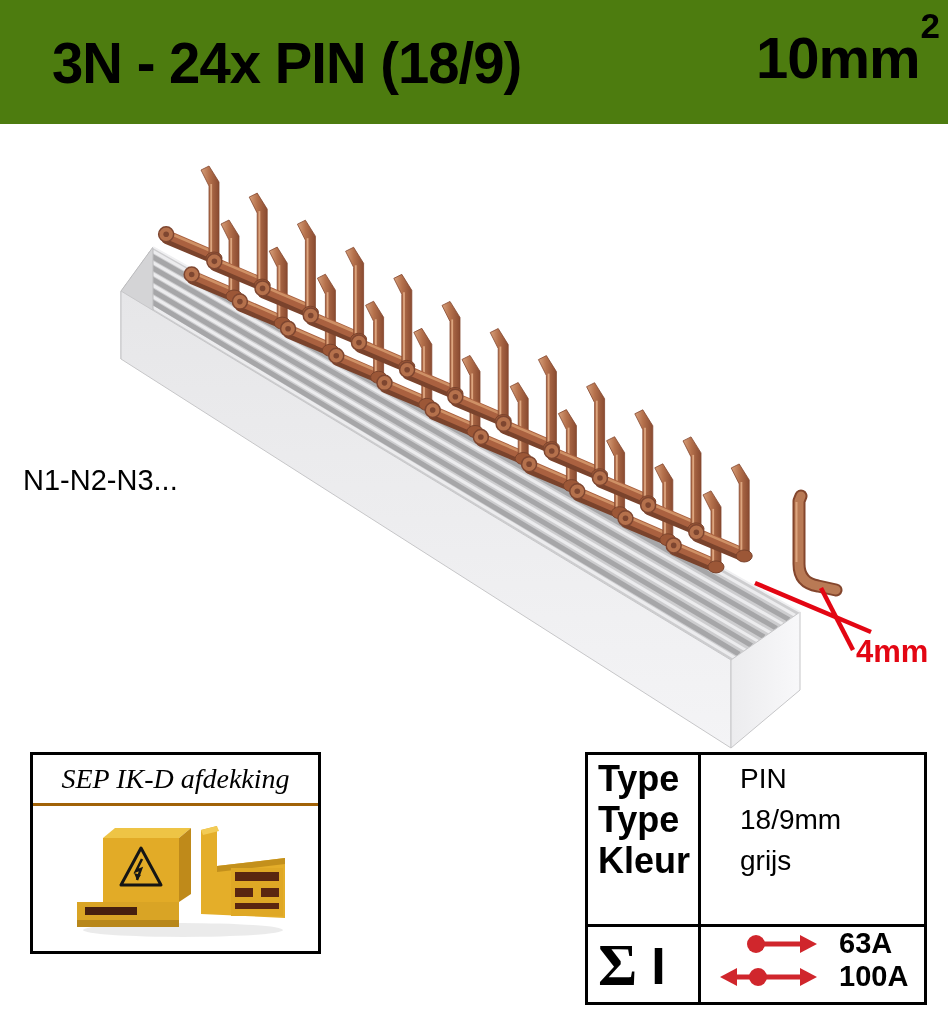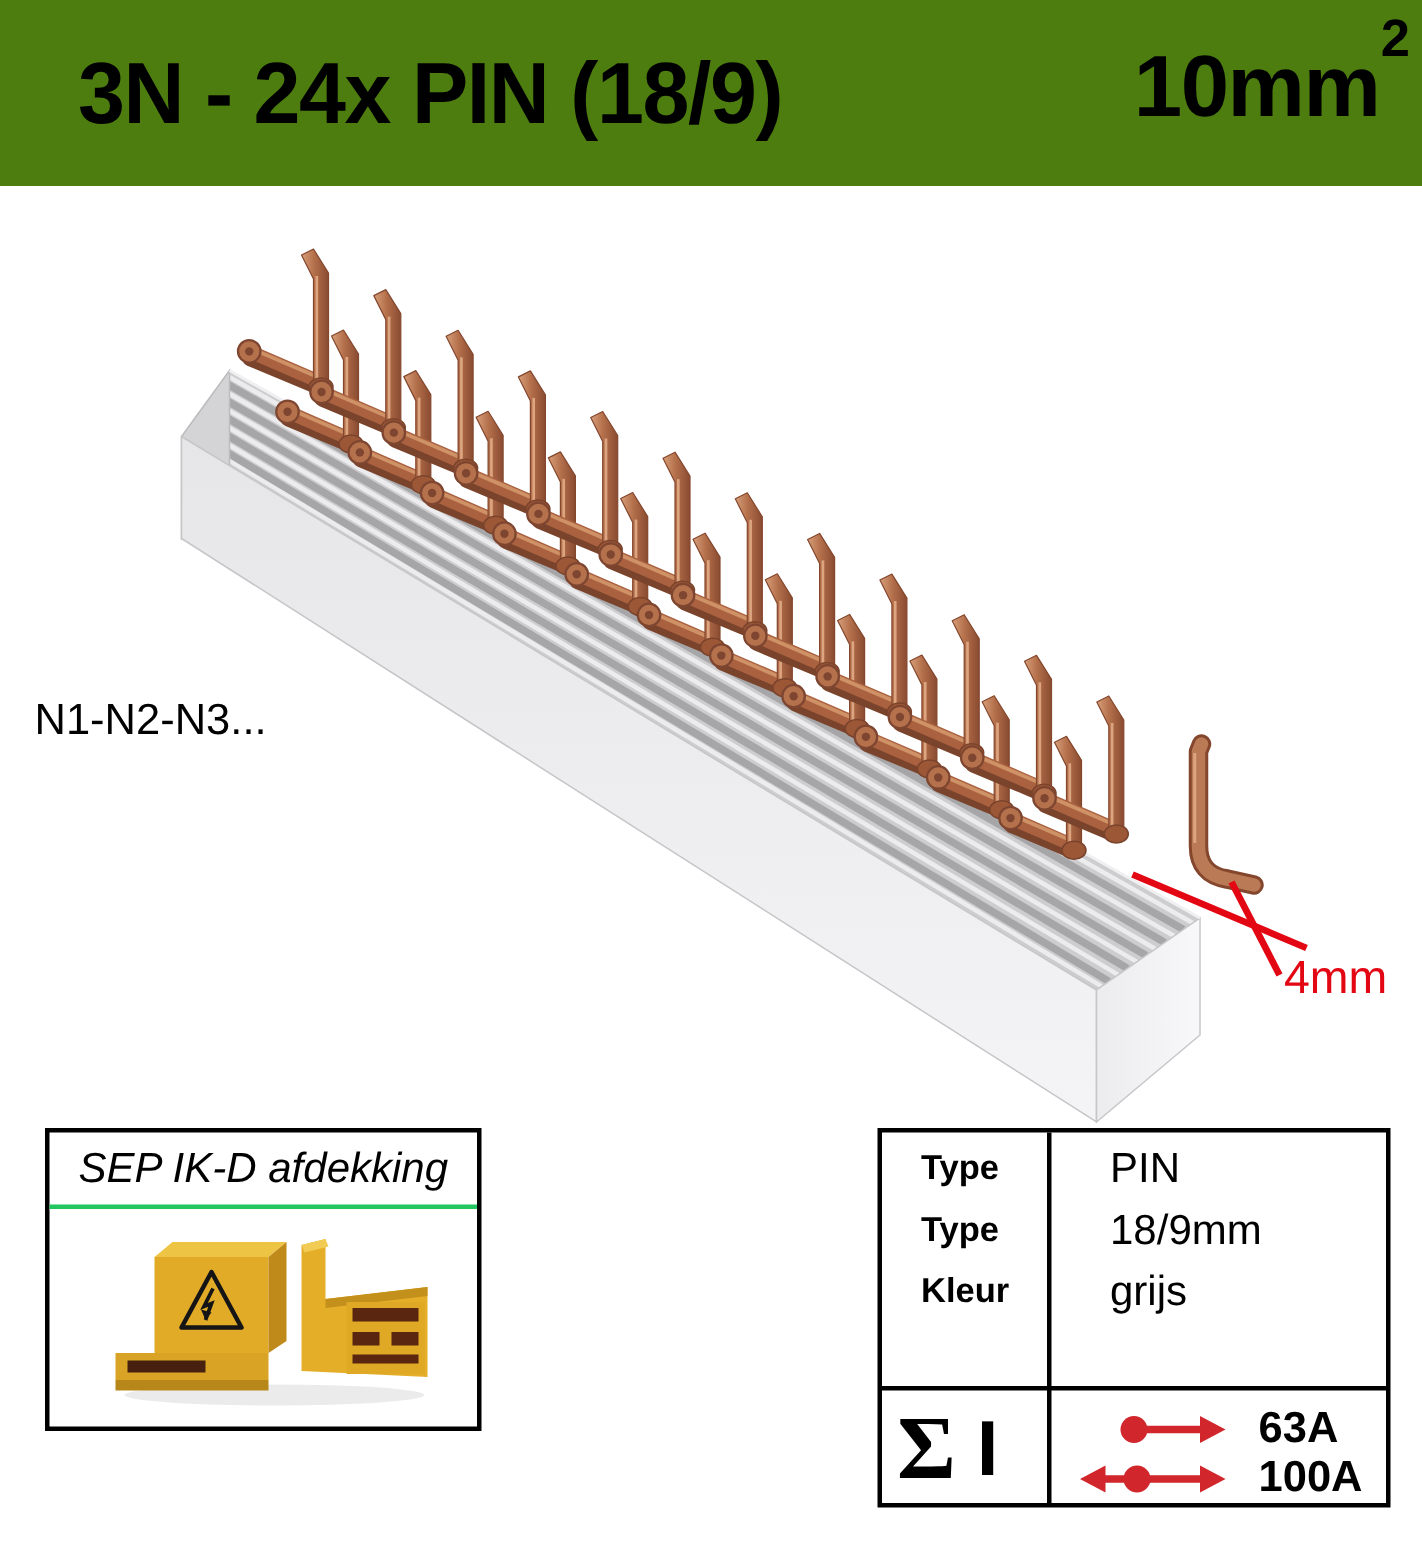--- a/index.html
+++ b/index.html
@@ -11,43 +11,43 @@
   .header .title{font-size:58px;font-weight:bold;letter-spacing:-1px;margin-left:52px;
                  transform:scaleX(.97);transform-origin:left center;white-space:nowrap;}
   .header .size{position:absolute;right:10px;top:24px;font-size:58px;font-weight:bold;
                 letter-spacing:-1px;white-space:nowrap;}
   .header .size sup{font-size:35px;font-weight:bold;position:relative;top:-20px;left:1px;}
   
   .figure-svg{position:absolute;left:0;top:0;width:948px;height:1034px;}
   .uitvoering{position:absolute;left:30px;top:428px;font-size:29px;font-style:italic;
               text-decoration:underline;text-decoration-thickness:2px;text-underline-offset:5px;}
   .wiring{position:absolute;left:23px;top:464px;font-size:29px;}
-  .dim-label{position:absolute;left:856px;top:634px;font-size:31px;font-weight:normal;color:#e30613;}
+  .dim-label{position:absolute;left:856px;top:634px;font-size:31px;font-weight:bold;color:#e30613;}
   
   .cover-box{position:absolute;left:30px;top:752px;width:291px;height:202px;border:3px solid #000;
              background:#fff;box-sizing:border-box;}
-  .cover-title{height:48px;border-bottom:3px solid #22c55e;display:flex;align-items:center;
-               justify-content:center;font-size:28px;font-style:italic;}
+  .cover-title{height:48px;border-bottom:3px solid #a16207;display:flex;align-items:center;
+               justify-content:center;font-size:28px;font-style:italic;font-family:Liberation Serif, serif;}
   .cover-img{width:285px;height:145px;}
   .artnum{position:absolute;left:65px;top:951px;width:223px;height:46px;border:3px solid #000;
           background:#fff;box-sizing:border-box;display:flex;align-items:center;justify-content:center;
           font-size:31px;font-weight:bold;letter-spacing:.5px;}
   
   .spec-table{position:absolute;left:585px;top:752px;width:342px;height:253px;border:3px solid #000;
               background:#fff;box-sizing:border-box;display:flex;flex-direction:column;}
   .spec-rows{height:169px;padding-top:3px;box-sizing:border-box;}
   .spec-row{display:flex;height:41px;align-items:center;}
-  .spec-label{width:107px;padding-left:26px;font-size:23px;font-weight:bold;box-sizing:border-box;}
+  .spec-label{width:107px;padding-left:10px;font-size:36px;font-weight:bold;box-sizing:border-box;}
   .spec-value{padding-left:45px;font-size:28px;font-weight:normal;}
   .vline{position:absolute;left:110px;top:0;width:3px;height:247px;background:#000;}
   .sum-row{flex:1;border-top:3px solid #000;display:flex;}
   .sum-cell{width:110px;display:flex;align-items:center;padding-left:10px;box-sizing:border-box;}
   .sigma{font-family:"Liberation Serif",serif;font-size:60px;font-weight:600;line-height:1;}
   .cur{font-size:52px;font-weight:bold;line-height:1;margin-left:14px;position:relative;top:1px;}
-  .ratings-cell{flex:1;display:flex;flex-direction:column;justify-content:flex-end;
+  .ratings-cell{flex:1;display:flex;flex-direction:column;justify-content:flex-start;
                 padding-left:18px;box-sizing:border-box;}
   .rating{display:flex;align-items:center;}
   .rating svg{width:105px;height:28px;flex:0 0 auto;}
   .rating-value{margin-left:18px;font-size:29px;font-weight:bold;}
 </style>
 </head>
 <body>
 
 <div class="sheet">
 

